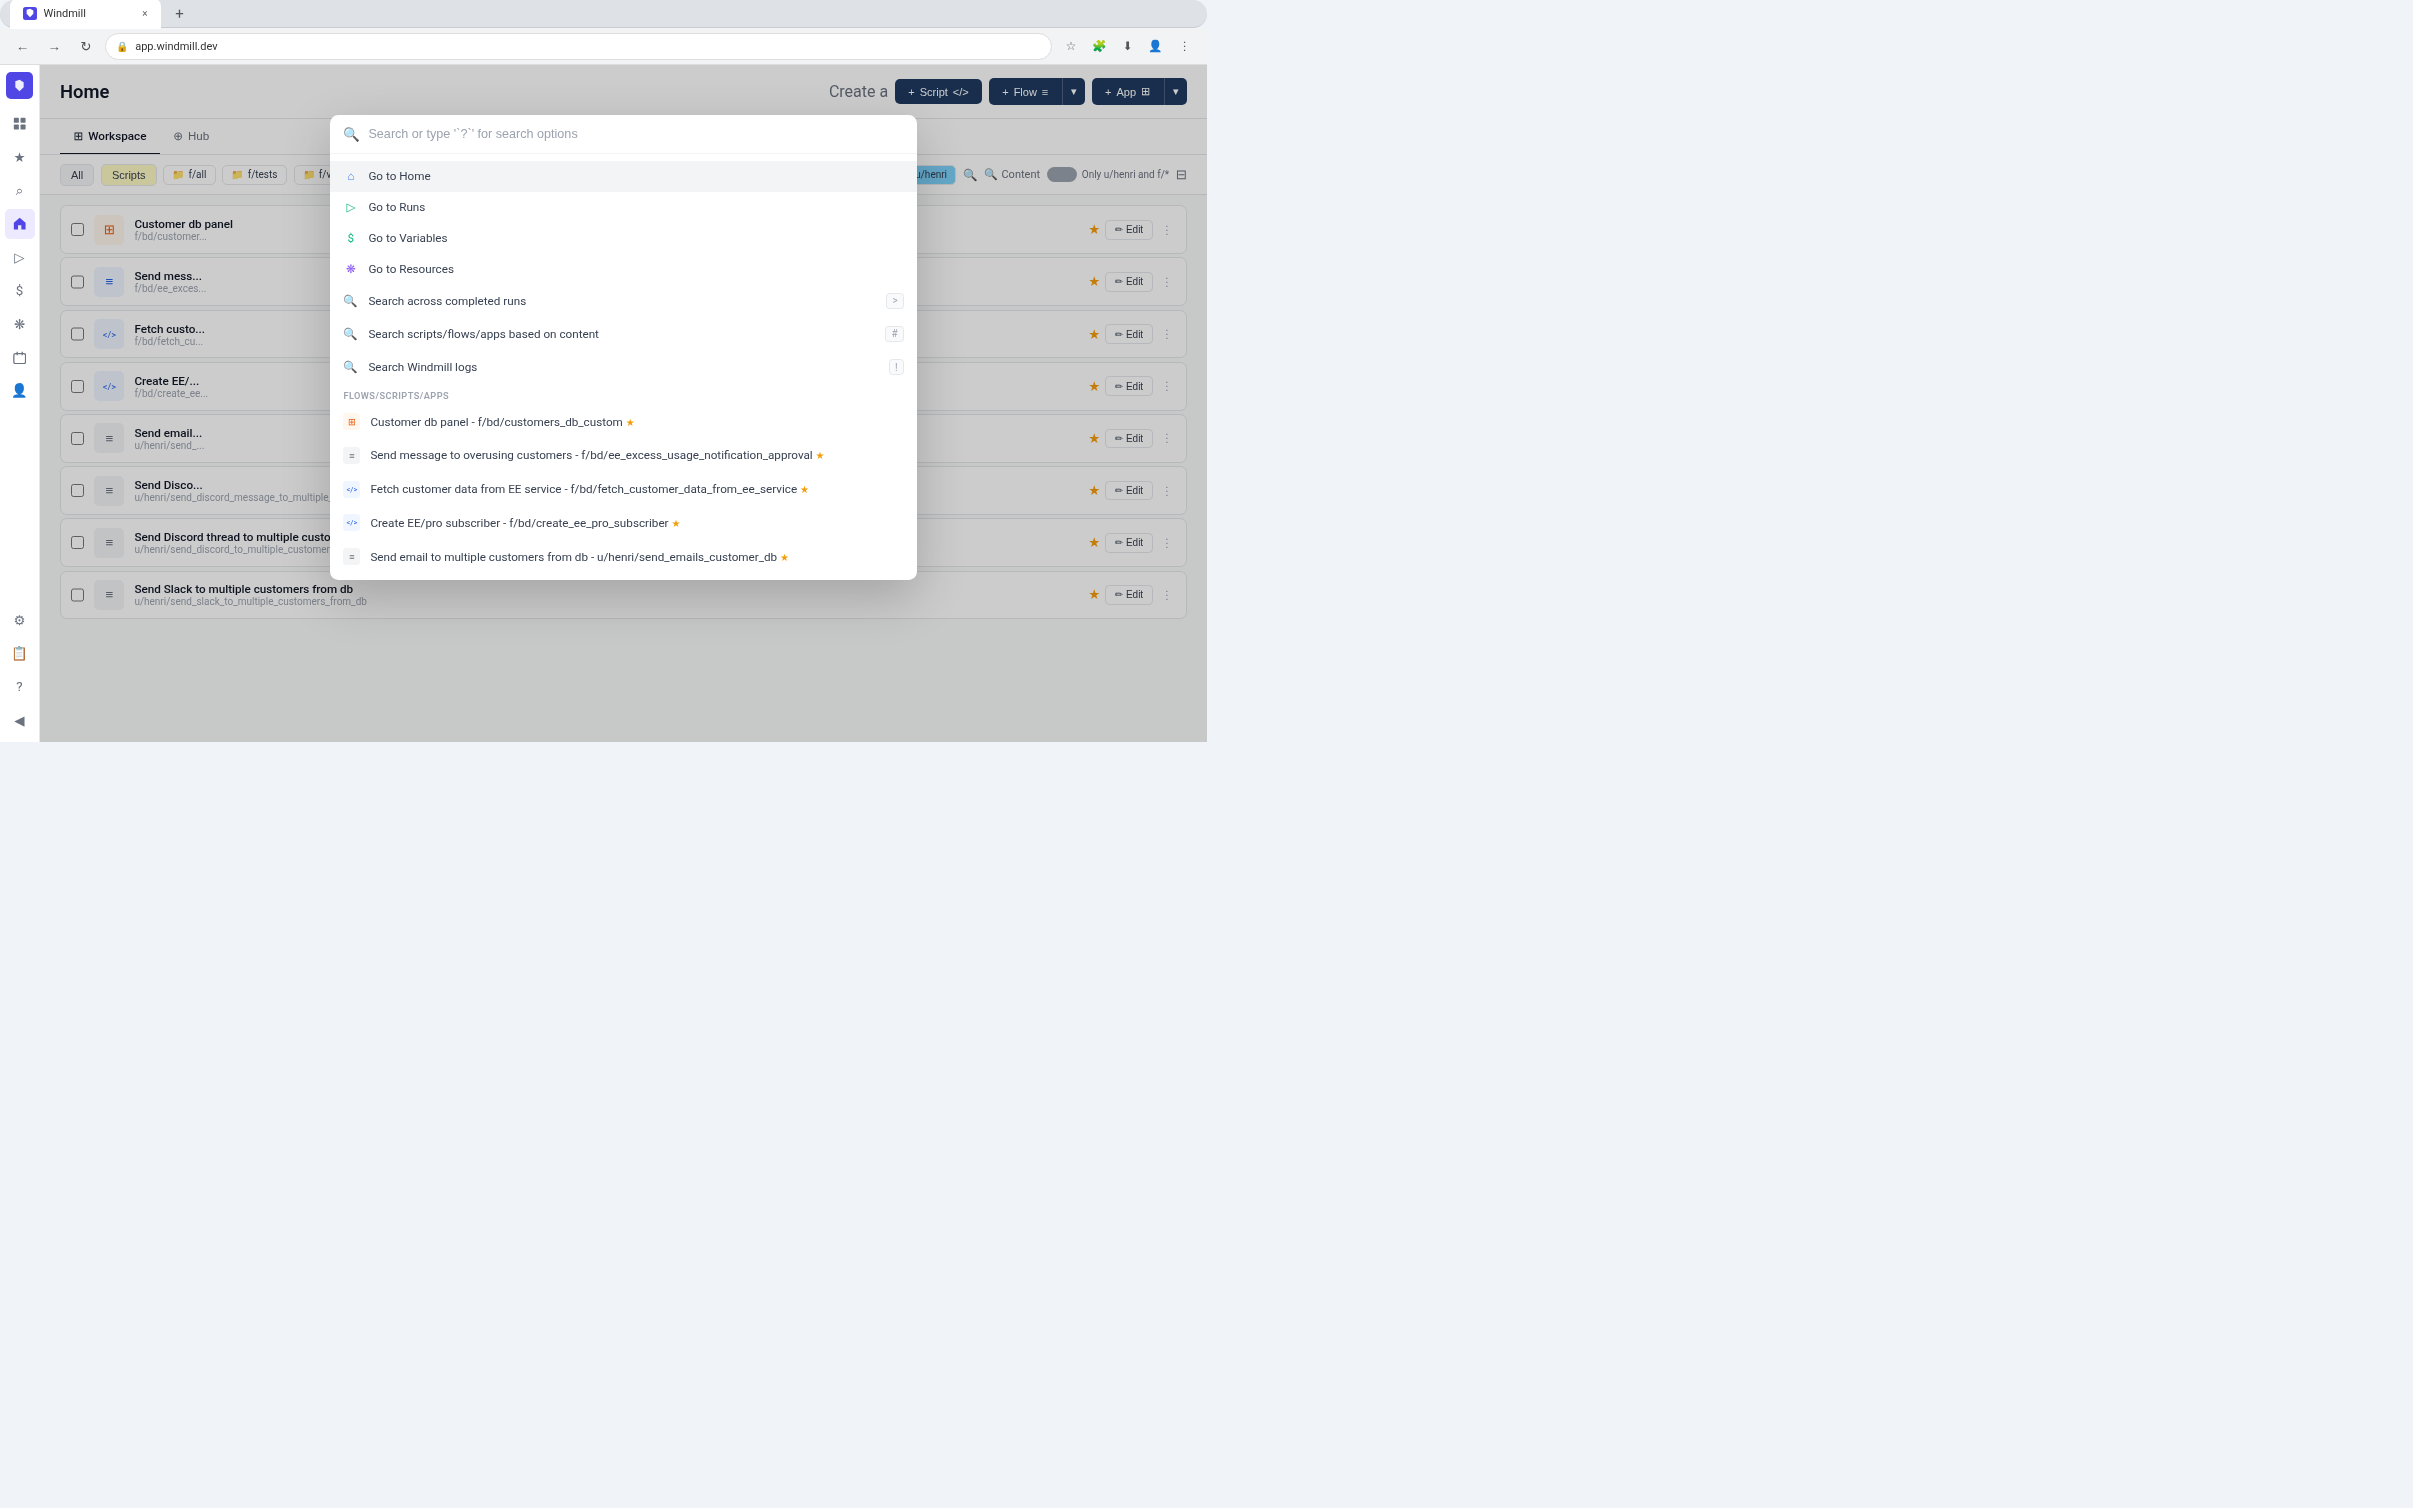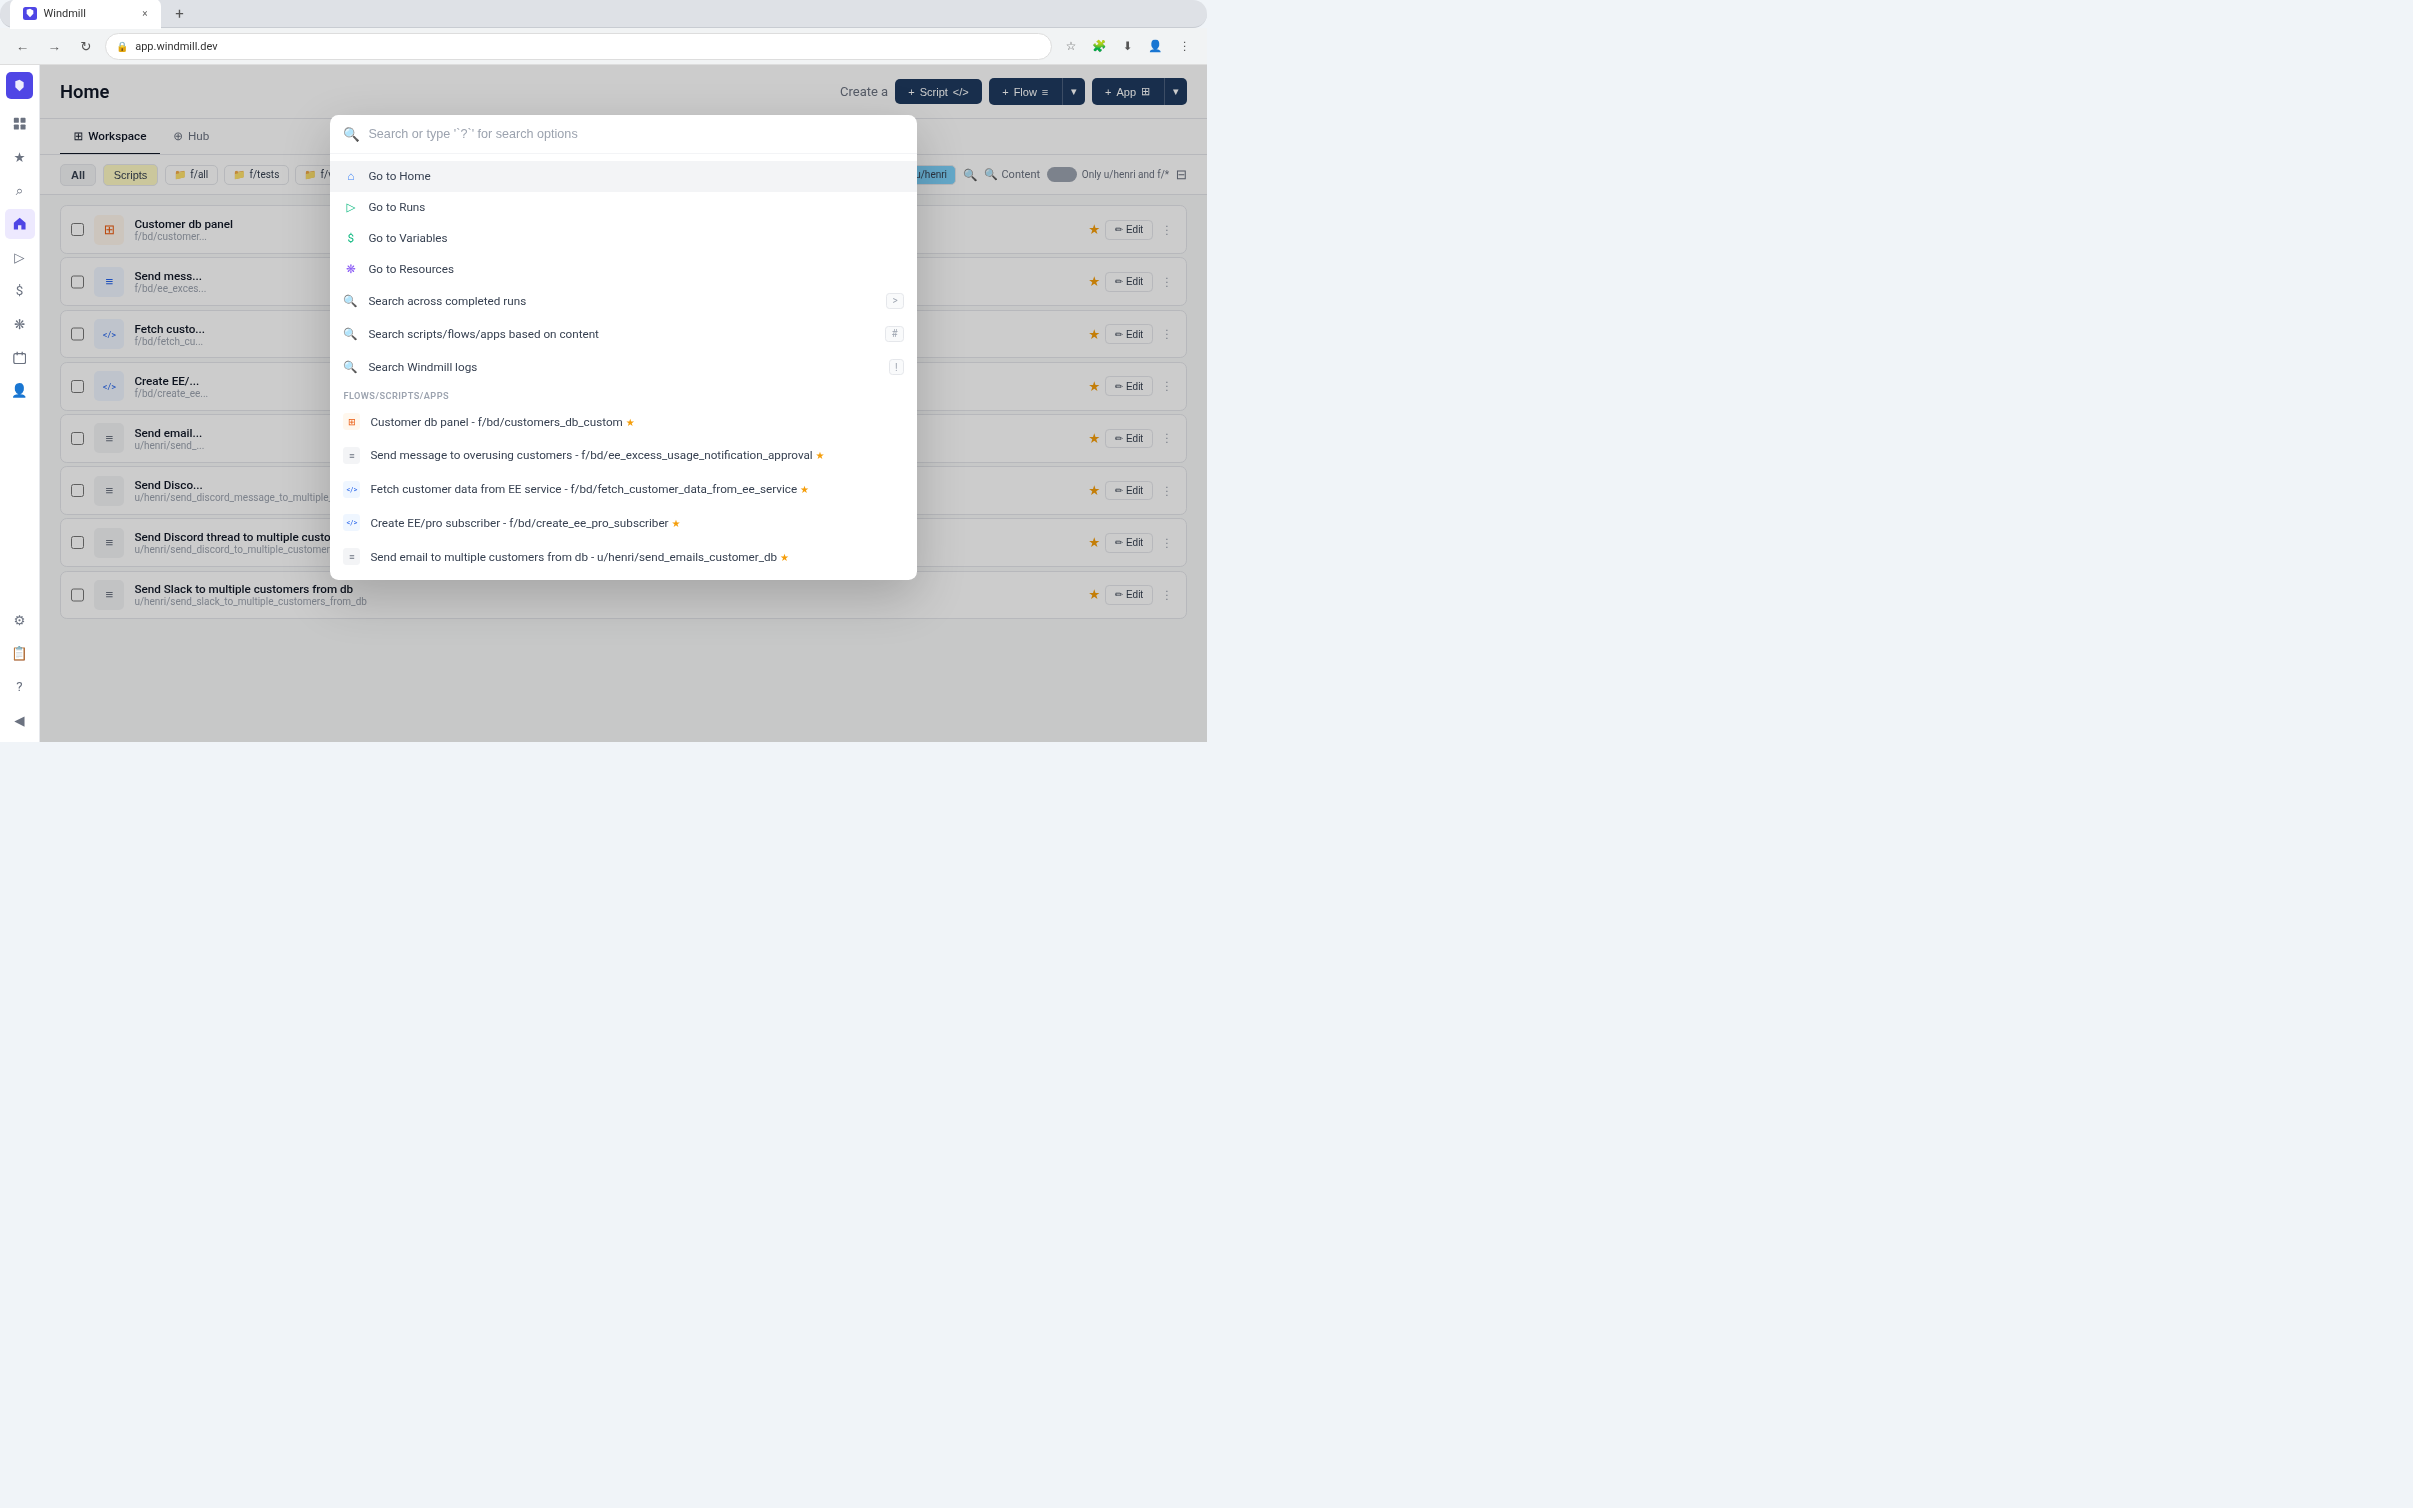--- a/index.html
+++ b/index.html
@@ -119,21 +119,21 @@
     .page-header {
       background: white;
       padding: 13.4px 20px;
       border-bottom: 0.8px solid #e5e7eb;
       display: flex;
       align-items: center;
       justify-content: space-between;
     }
     .page-title { font-size: 18.4px; font-weight: 600; color: #111827; }
     .header-actions { display: flex; align-items: center; gap: 6.7px; }
-    .create-label { color: #6b7280; font-size: 13px; }
+    .create-label { color: #6b7280; font-size: 16px; }
     
     .btn-script {
       background: #1e3a5f;
       color: white;
       border: none;
       border-radius: 5px;
       padding: 6.7px 13.4px;
       font-size: 11px;
       cursor: pointer;
       display: flex; align-items: center; gap: 5px;
@@ -212,21 +212,21 @@
     }
     .filter-btn {
       padding: 4.2px 10px;
       border-radius: 5px;
       border: 0.8px solid #e5e7eb;
       background: #fef9c3;
       font-size: 11px;
       cursor: pointer;
       color: #374151;
     }
-    .filter-btn.active { background: #f3f4f6; font-weight: 700; }
+    .filter-btn.active { background: #f3f4f6; font-weight: 400; }
     .filter-folder {
       padding: 3.4px 8.4px;
       border-radius: 5px;
       border: 0.8px solid #e5e7eb;
       background: white;
       font-size: 10px;
       cursor: pointer;
       color: #374151;
       display: flex; align-items: center; gap: 3.4px;
     }

